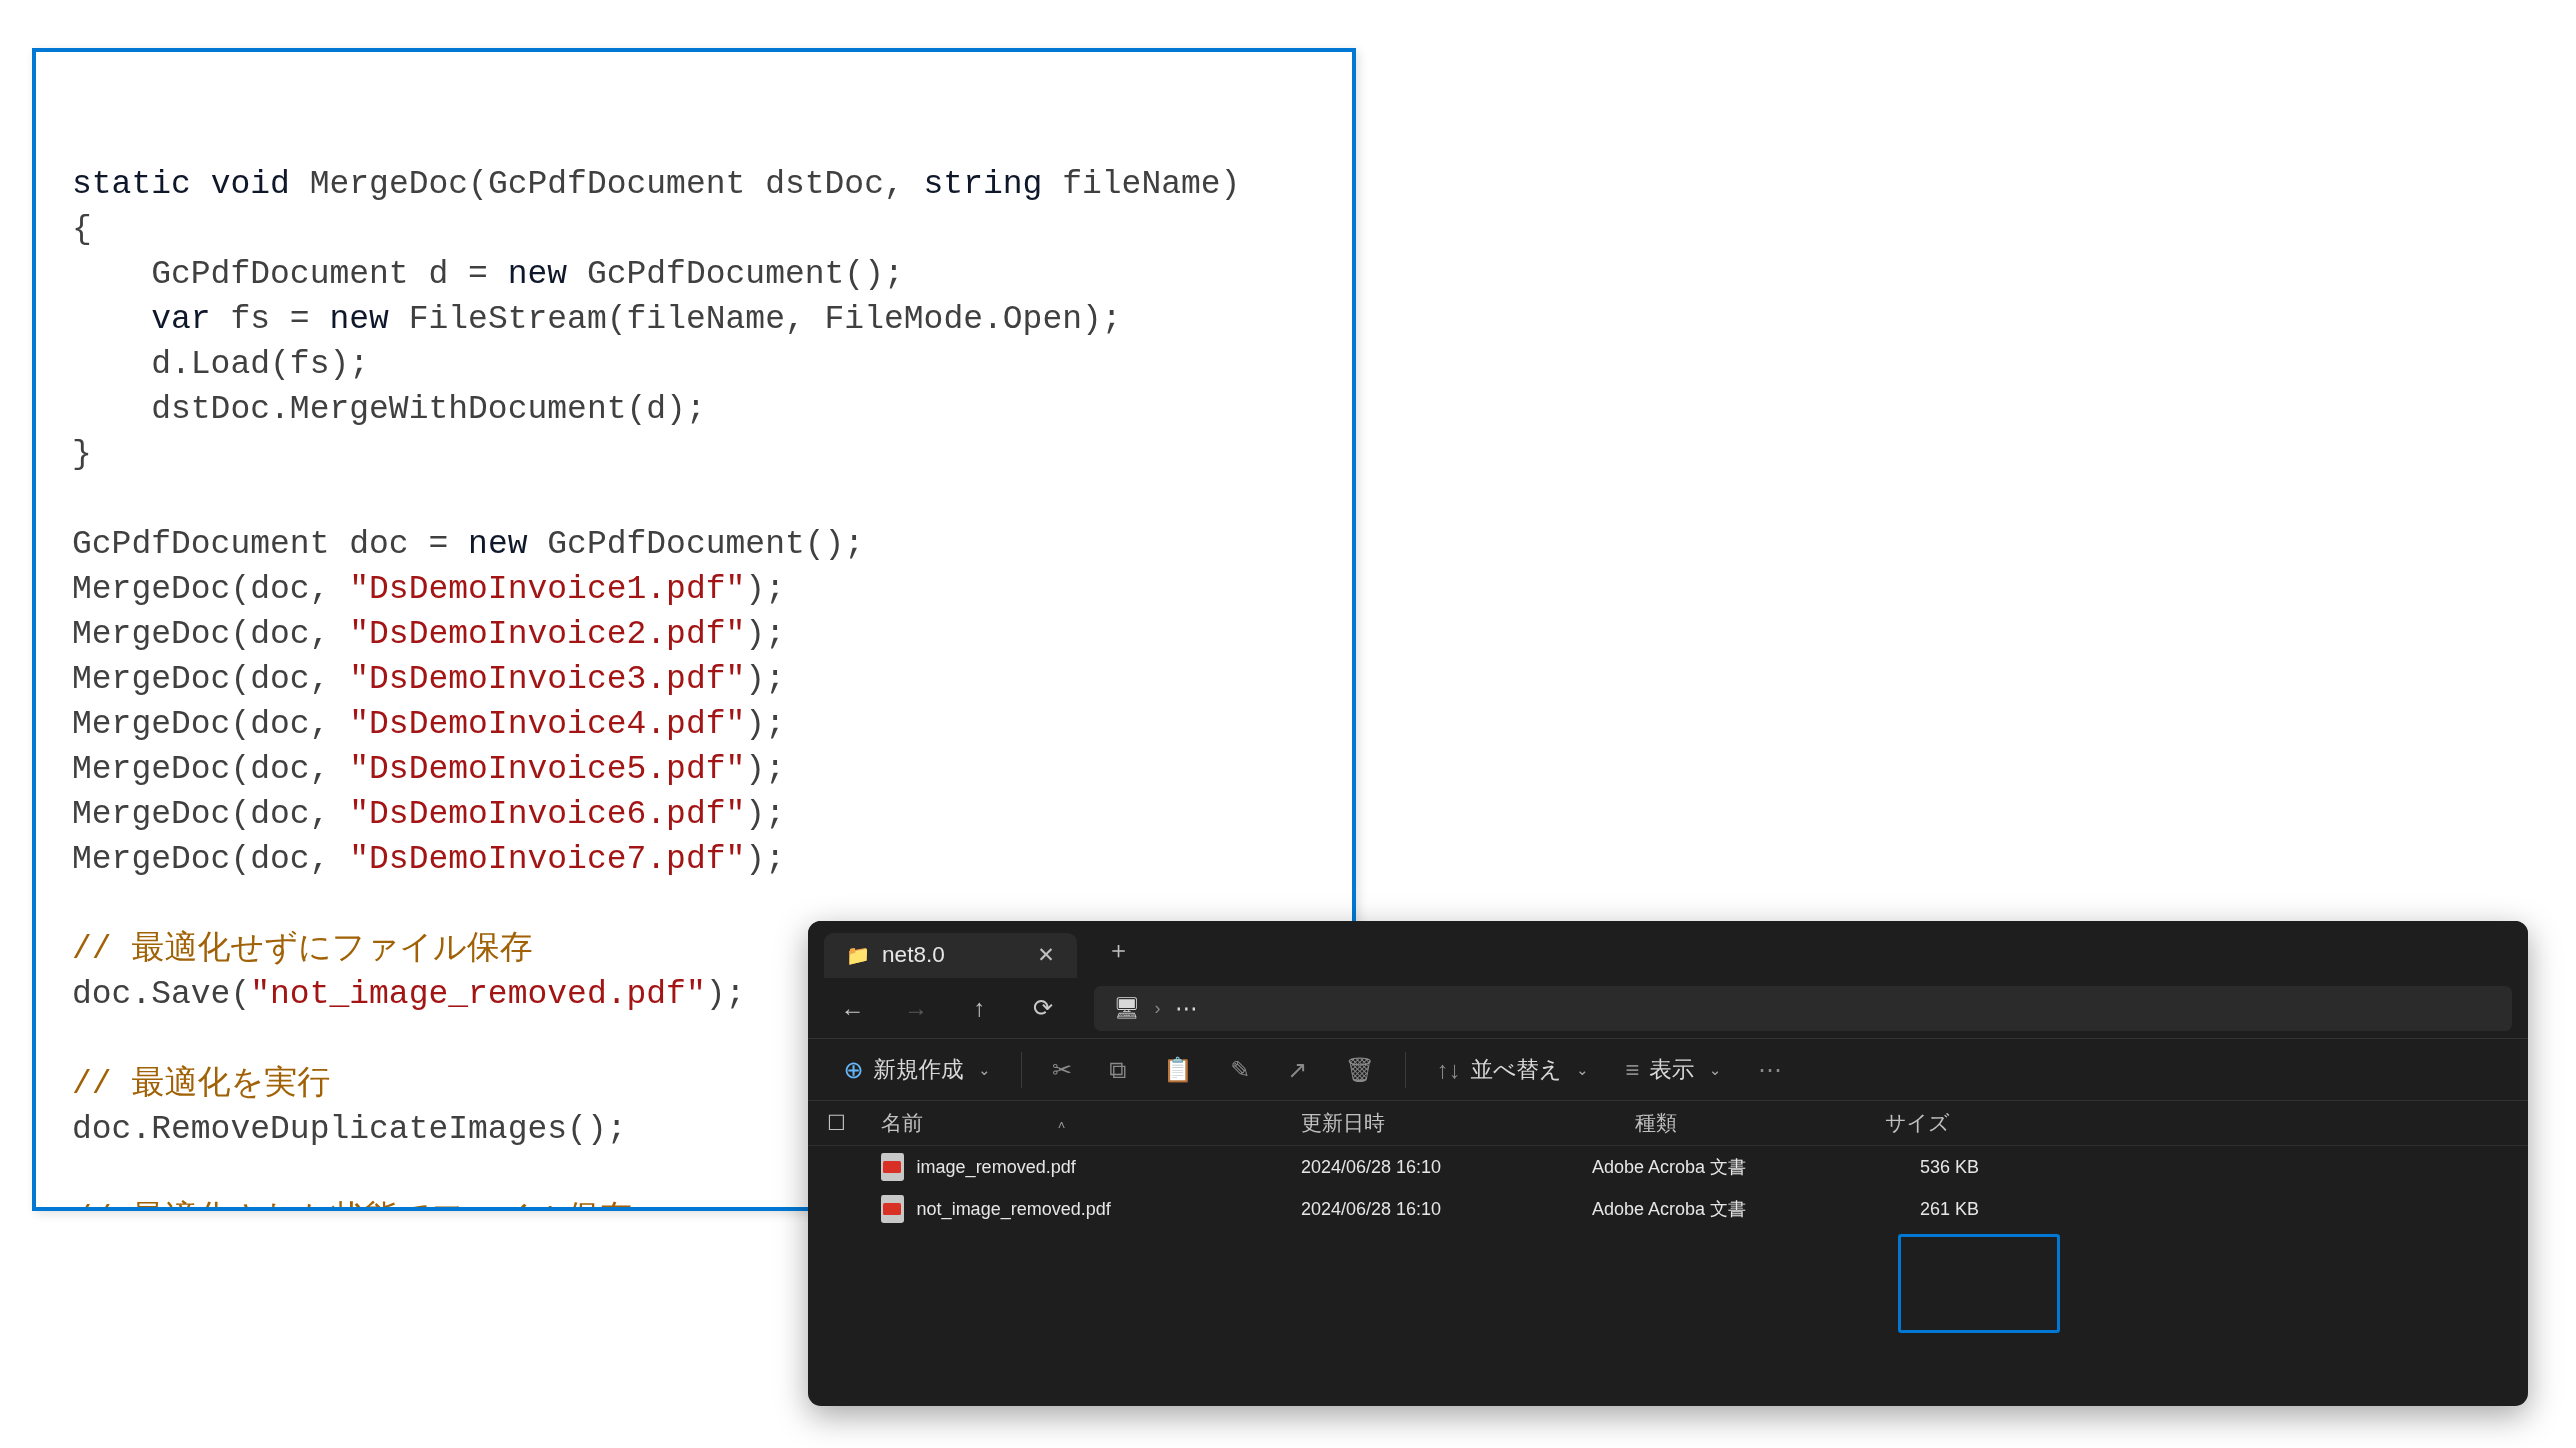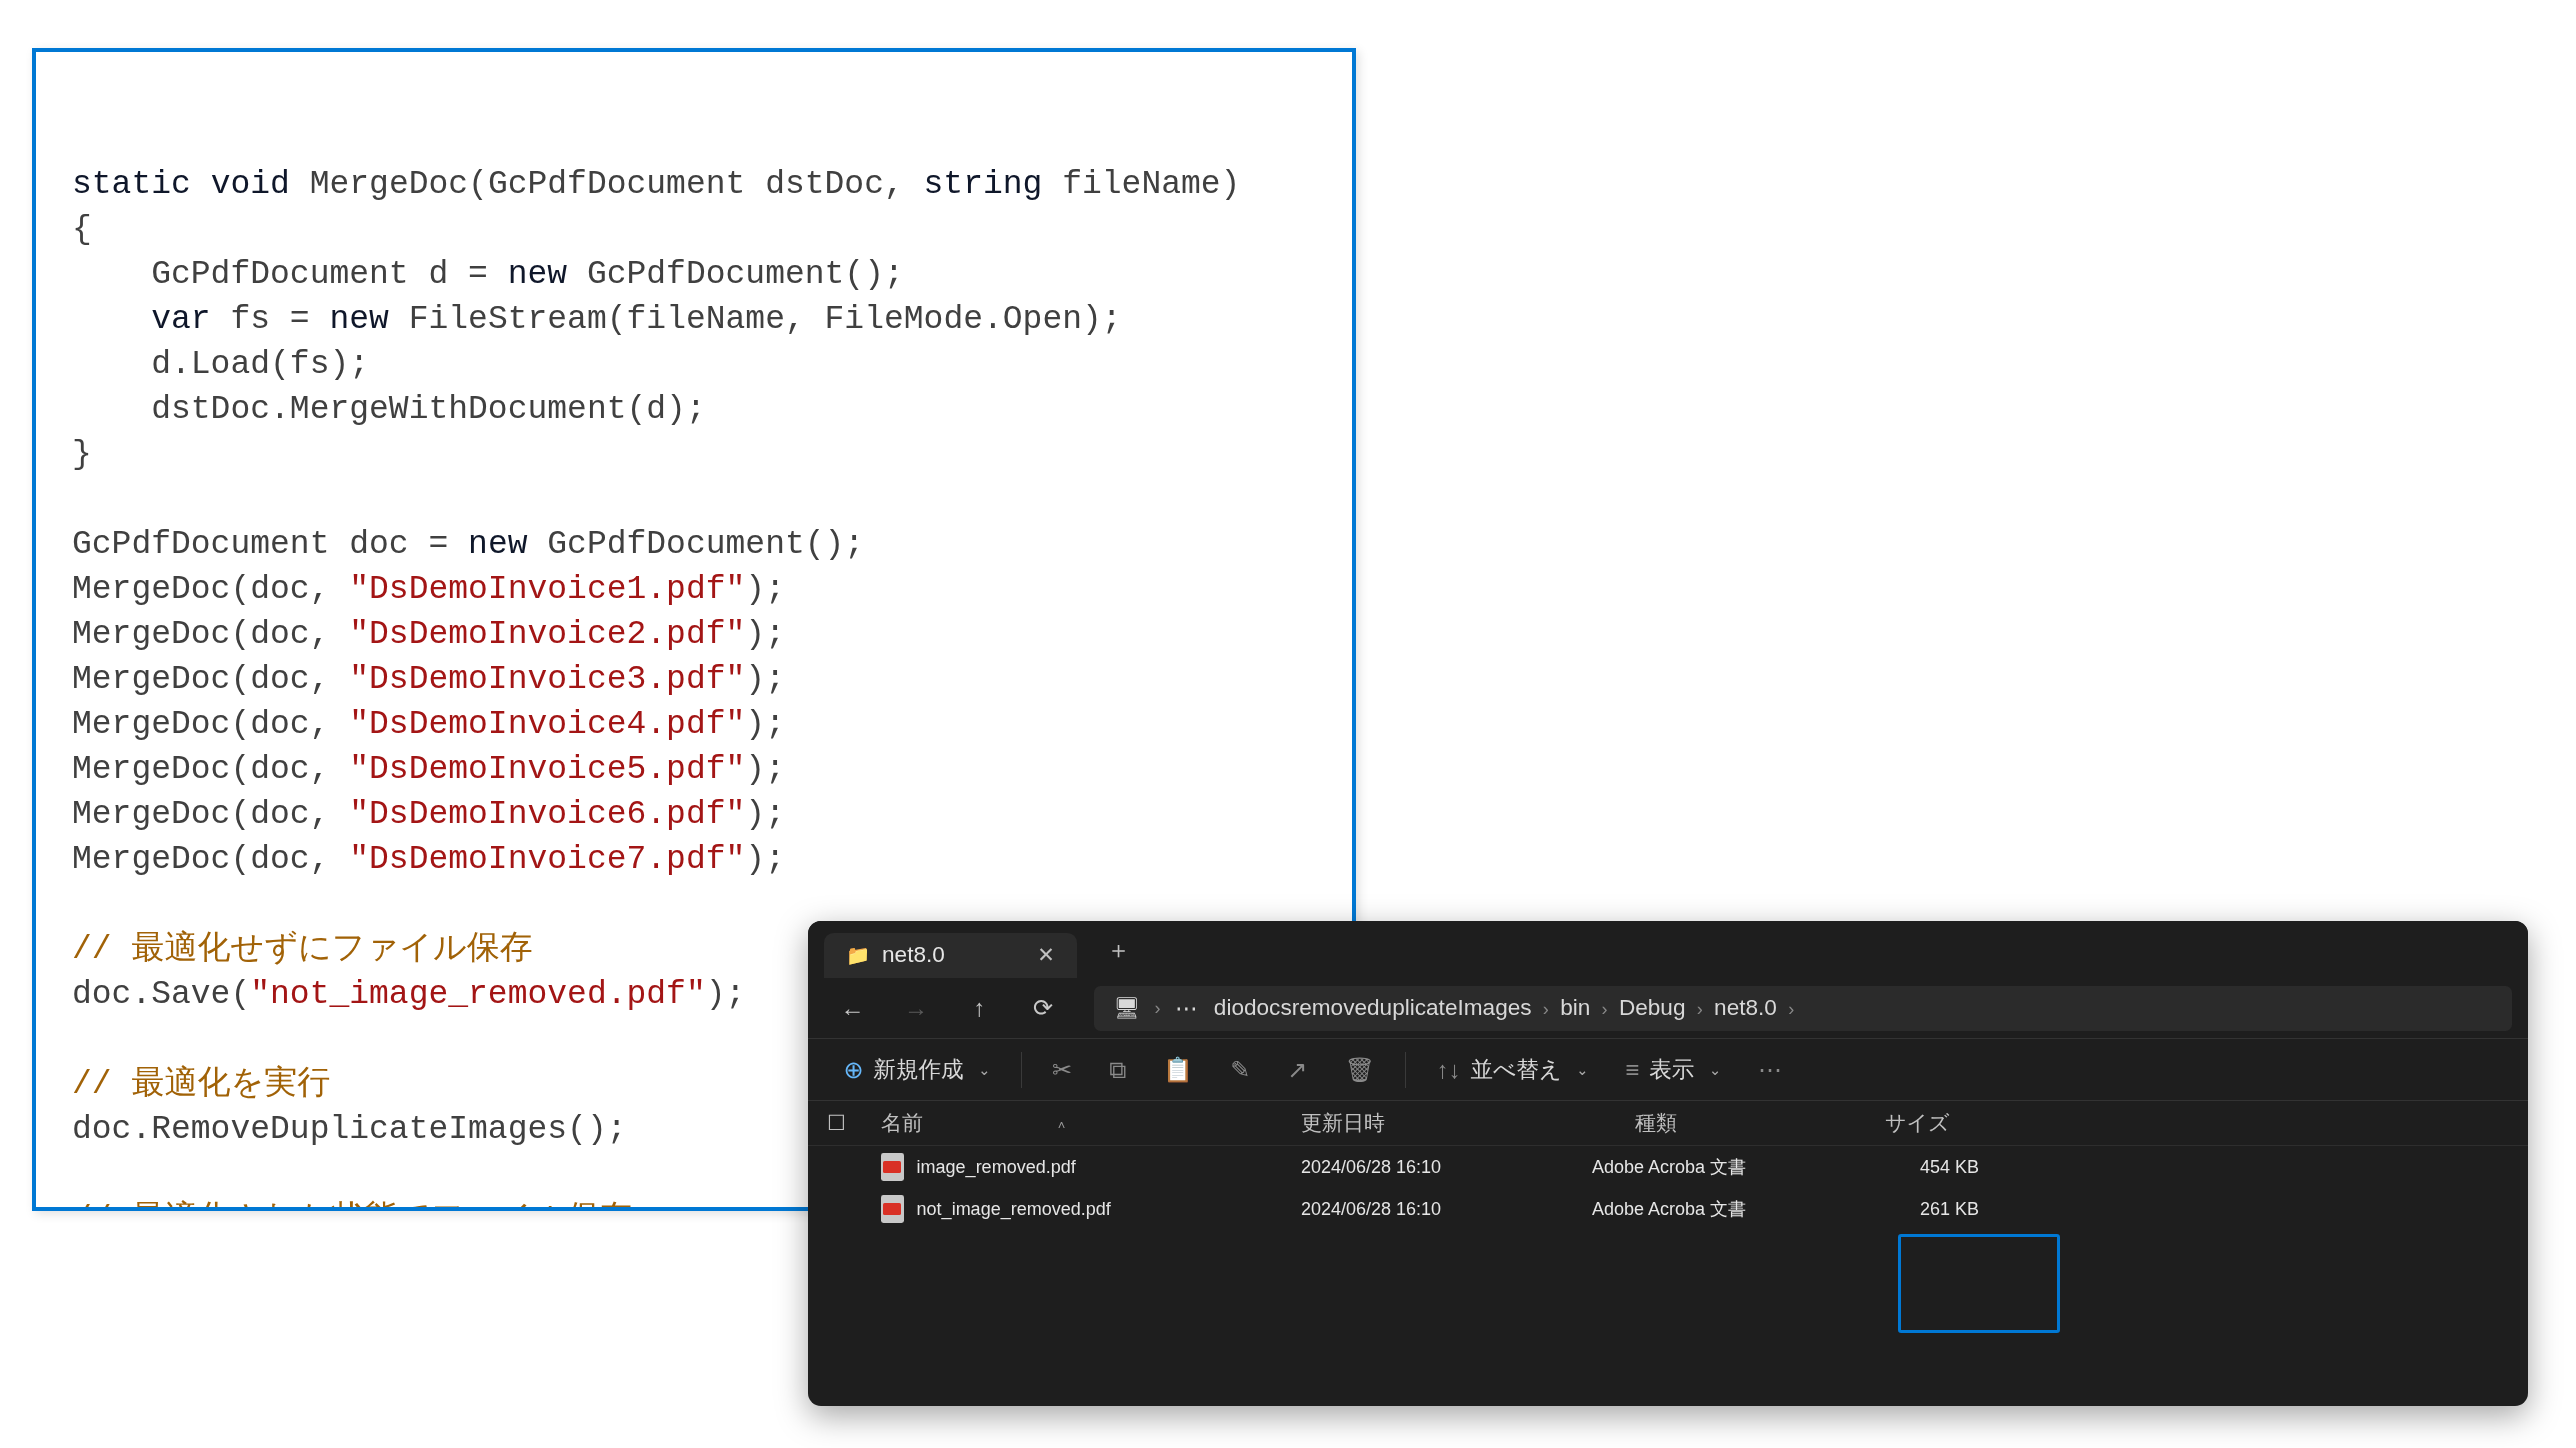--- a/index.html
+++ b/index.html
@@ -197,21 +197,20 @@
 
   <div class="navbar">
     <span class="nav-icon">←</span>
     <span class="nav-icon" style="color:#5a5a5a;">→</span>
     <span class="nav-icon">↑</span>
     <span class="nav-icon">⟳</span>
     <div class="pathbar">
       <span class="pc-icon">🖥</span>
       <span class="chev">›</span>
       <span>⋯</span>
-      <span id="breadcrumbs"><span style="padding: 0px 6.5px;">diodocsremoveduplicateImages</span><span class="chev">›</span><span style="padding: 0px 6.5px;">bin</span><span class="chev">›</span><span style="padding: 0px 6.5px;">Debug</span><span class="chev">›</span><span style="padding: 0px 6.5px;">net8.0</span><span class="chev">›</span></span>
     </div>
   </div>
 
   <div class="cmdbar">
     <div class="cmd-btn">
       <span class="cmd-icon">⊕</span>
       <span>新規作成</span>
       <span class="chev-small">⌄</span>
     </div>
     <span class="divider"></span>
@@ -262,21 +261,21 @@
 
   <div class="filelist" id="filelist">
       <div class="row">
         <div class="spacer"></div>
         <div class="fname">
           <span class="pdf-icon"></span>
           <span>image_removed.pdf</span>
         </div>
         <div class="fdate">2024/06/28 16:10</div>
         <div class="ftype">Adobe Acroba 文書</div>
-        <div class="fsize">454 KB</div>
+        <div class="fsize">536 KB</div>
       </div>
       <div class="row">
         <div class="spacer"></div>
         <div class="fname">
           <span class="pdf-icon"></span>
           <span>not_image_removed.pdf</span>
         </div>
         <div class="fdate">2024/06/28 16:10</div>
         <div class="ftype">Adobe Acroba 文書</div>
         <div class="fsize">261 KB</div>

